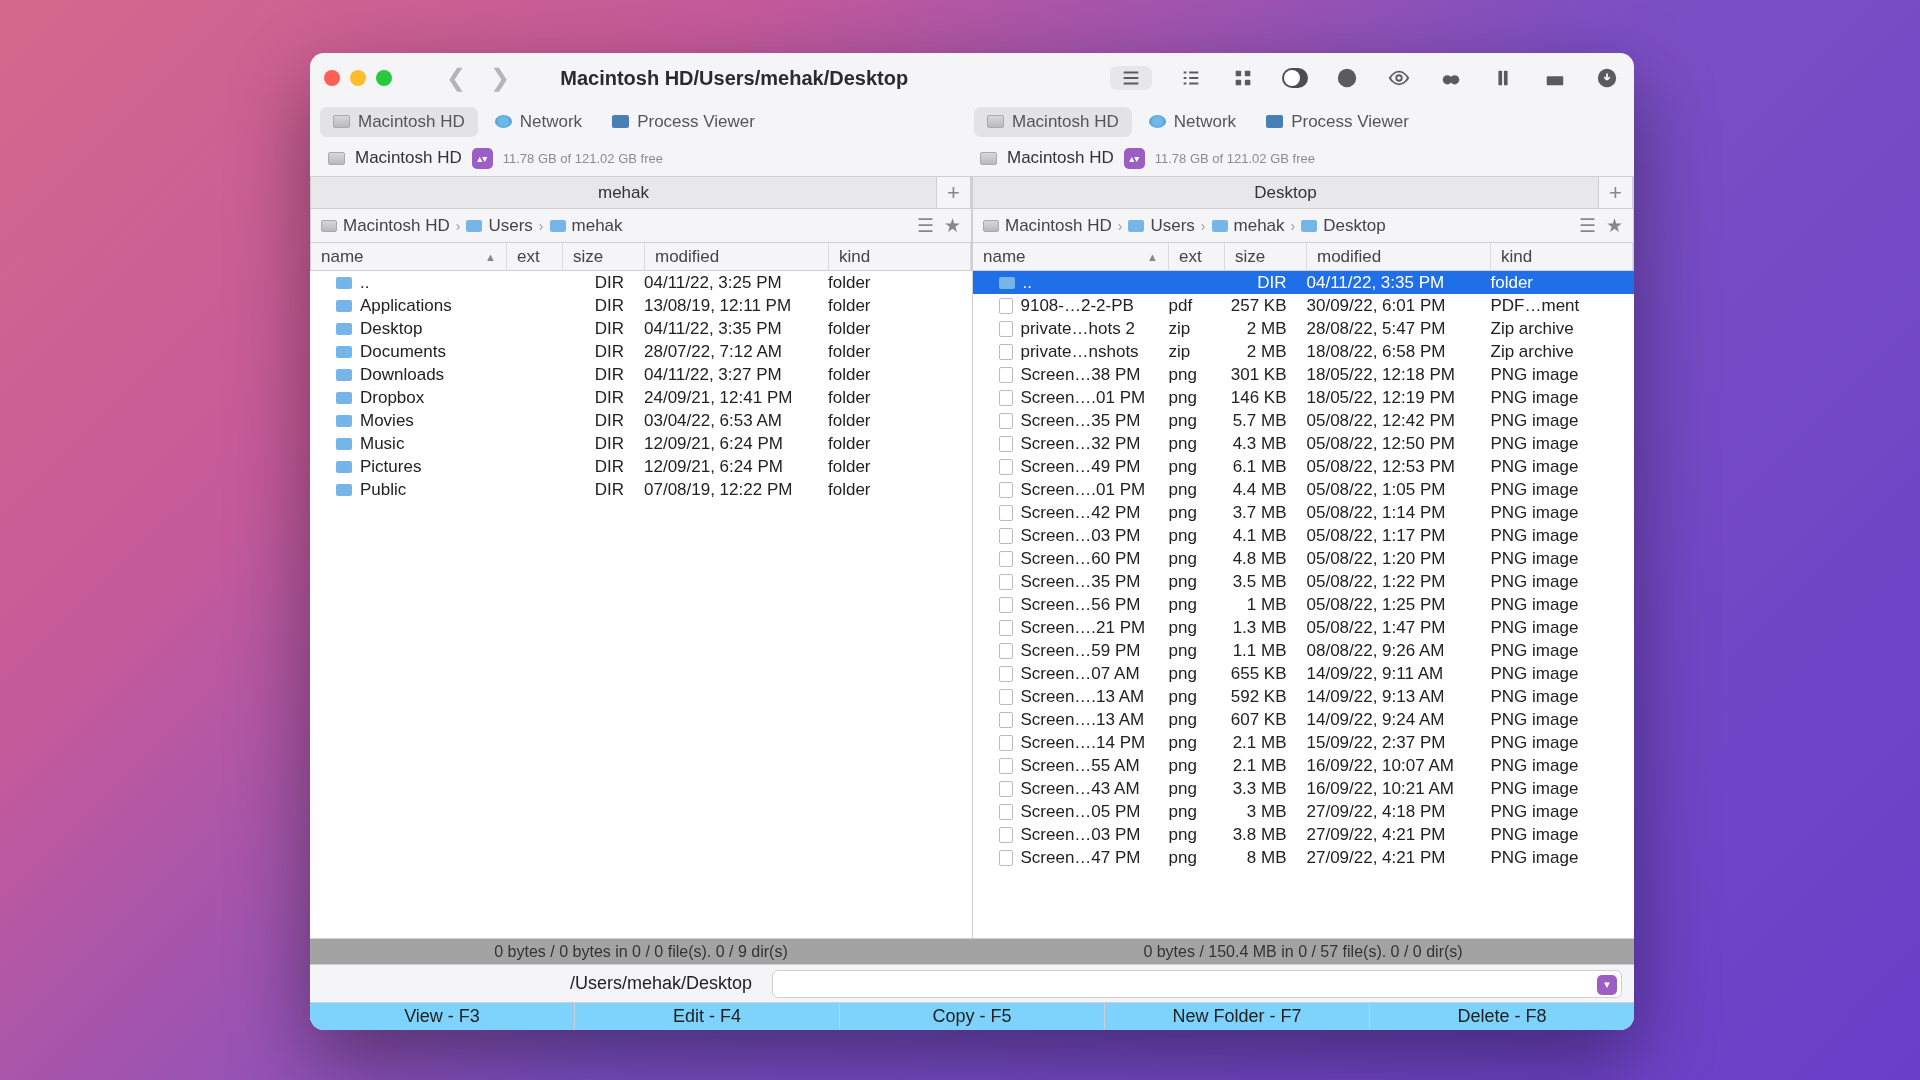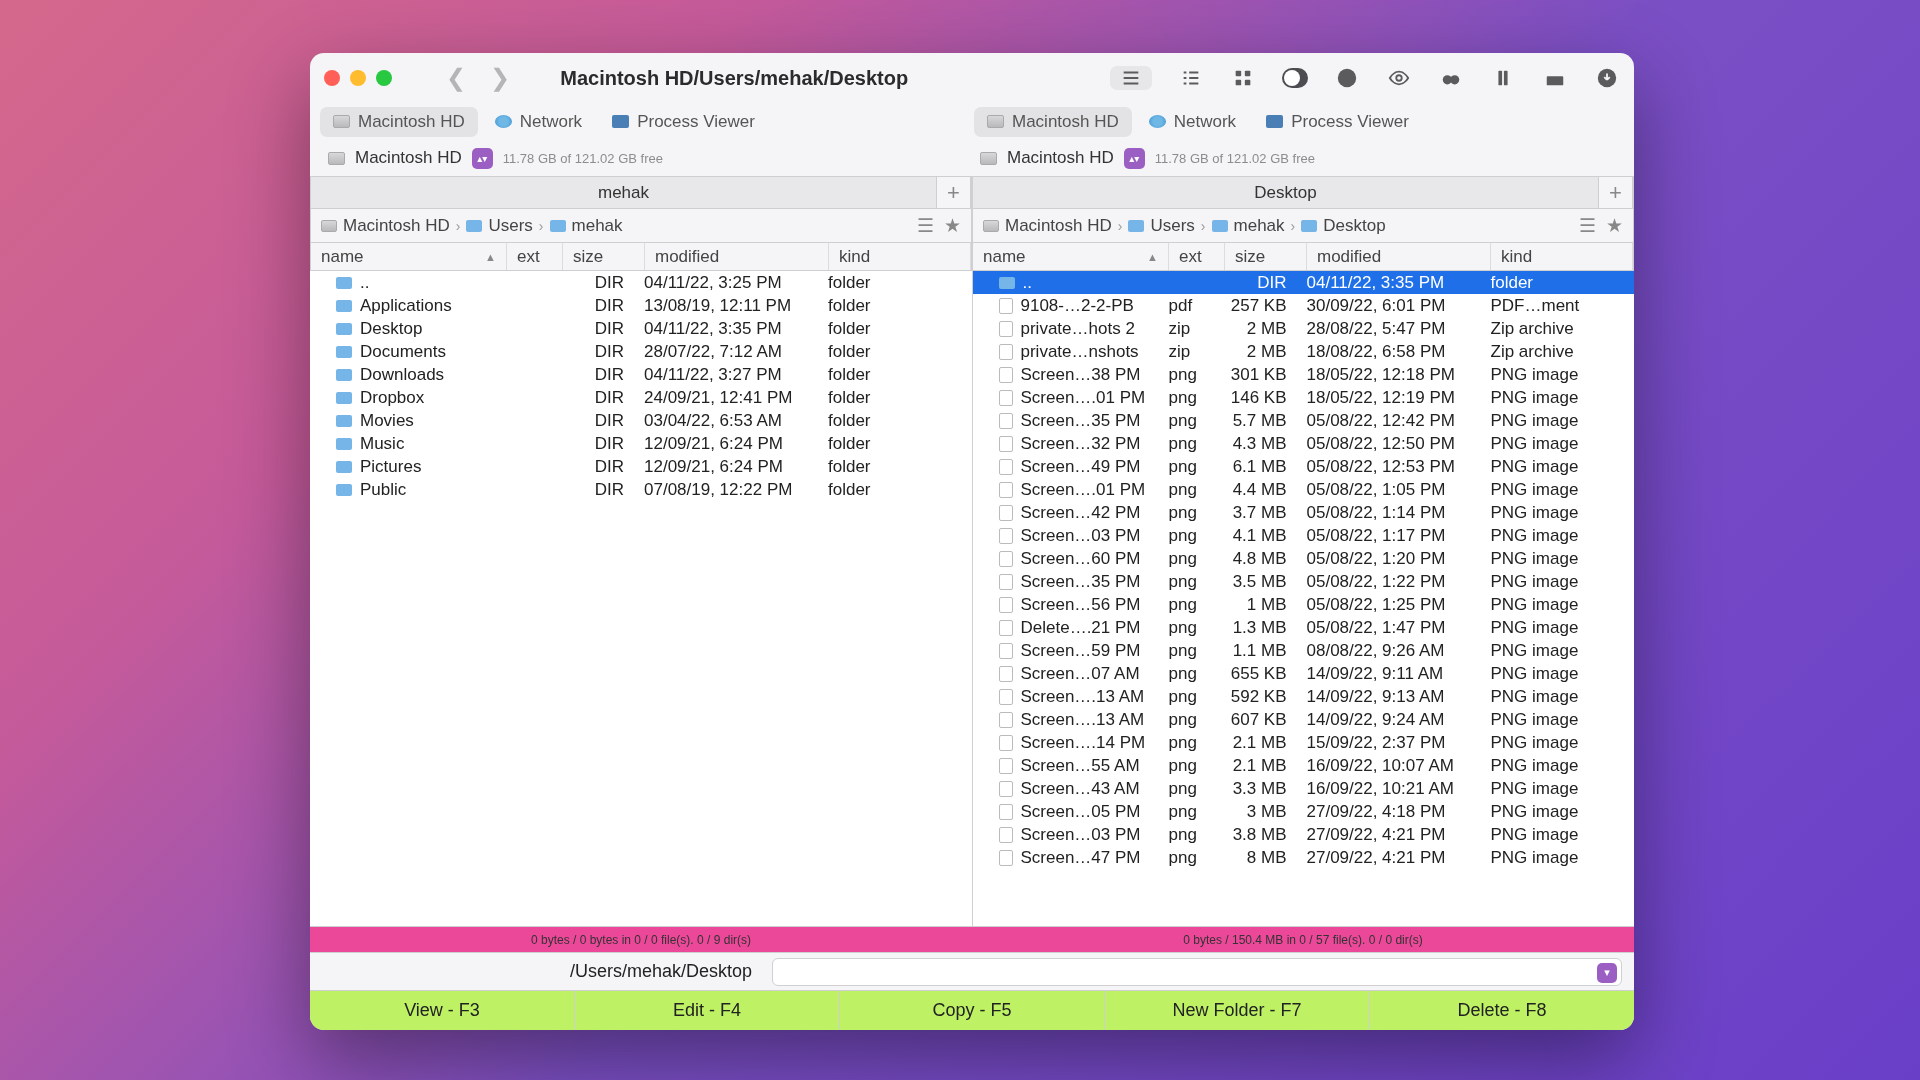--- a/index.html
+++ b/index.html
@@ -65,28 +65,28 @@
 .list-half:last-child{border-right:0}
 .row{display:flex;height:23px;align-items:center;font-size:17px;color:#222}
 .row.selected{background:#1e6fe8;color:#fff}
 .row .c{padding:0 10px;overflow:hidden;text-overflow:ellipsis;white-space:nowrap}
 .row .fico{width:16px;height:12px;background:#76b5e8;border-radius:2px;display:inline-block;margin-right:8px;flex-shrink:0}
 .row .docico{width:14px;height:16px;background:#fff;border:1px solid #bbb;border-radius:2px;display:inline-block;margin-right:8px;flex-shrink:0}
 .c-name{display:flex;align-items:center}
 .c-size{text-align:right}
 
 .status-row{height:26px;display:flex;border-top:1px solid #cfcfd2}
-.status-half{flex:1;display:flex;align-items:center;justify-content:center;font-size:12px;color:#333;background:#ec4899}
+.status-half{flex:1;display:flex;align-items:center;justify-content:center;font-size:16px;color:#333;background:#a3a3a3}
 
 .path-row{height:38px;display:flex;align-items:center;background:#f5f5f7;border-top:1px solid #cfcfd2}
 .path-label{padding:0 20px 0 260px;font-size:18px;color:#222}
 .path-input{flex:1;height:28px;border:1px solid #d0d0d3;border-radius:6px;margin-right:12px;background:#fff;position:relative}
 .path-drop{position:absolute;right:4px;top:4px;width:20px;height:20px;background:#9b5fc4;border-radius:5px;color:#fff;display:flex;align-items:center;justify-content:center;font-size:11px;cursor:pointer}
 
-.fnkeys{height:40px;display:flex;border-top:1px solid #cfcfd2;background:#bef264}
+.fnkeys{height:28px;display:flex;border-top:1px solid #cfcfd2;background:#7dd3fc}
 .fnkey{flex:1;display:flex;align-items:center;justify-content:center;font-size:18px;color:#222;border-right:1px solid #cfcfd2;cursor:pointer}
 .fnkey:last-child{border-right:0}
 
 
 .L .c-name,.R .c-name{flex:0 0 186px}
 .L .c-ext,.R .c-ext{flex:0 0 56px}
 .L .c-size,.R .c-size{flex:0 0 82px}
 .L .c-mod,.R .c-mod{flex:0 0 184px}
 .L .c-kind,.R .c-kind{flex:1}
 .L .hcol.c-name,.R .hcol.c-name{flex:0 0 196px}
@@ -557,21 +557,21 @@
             <span>Screen…56 PM</span>
           </div>
           <div class="c c-ext">png</div>
           <div class="c c-size">1 MB</div>
           <div class="c c-mod">05/08/22, 1:25 PM</div>
           <div class="c c-kind">PNG image</div>
         </div>
         <div class="row">
           <div class="c c-name">
             <span class="docico"></span>
-            <span>Delete….21 PM</span>
+            <span>Screen….21 PM</span>
           </div>
           <div class="c c-ext">png</div>
           <div class="c c-size">1.3 MB</div>
           <div class="c c-mod">05/08/22, 1:47 PM</div>
           <div class="c c-kind">PNG image</div>
         </div>
         <div class="row">
           <div class="c c-name">
             <span class="docico"></span>
             <span>Screen…59 PM</span>

